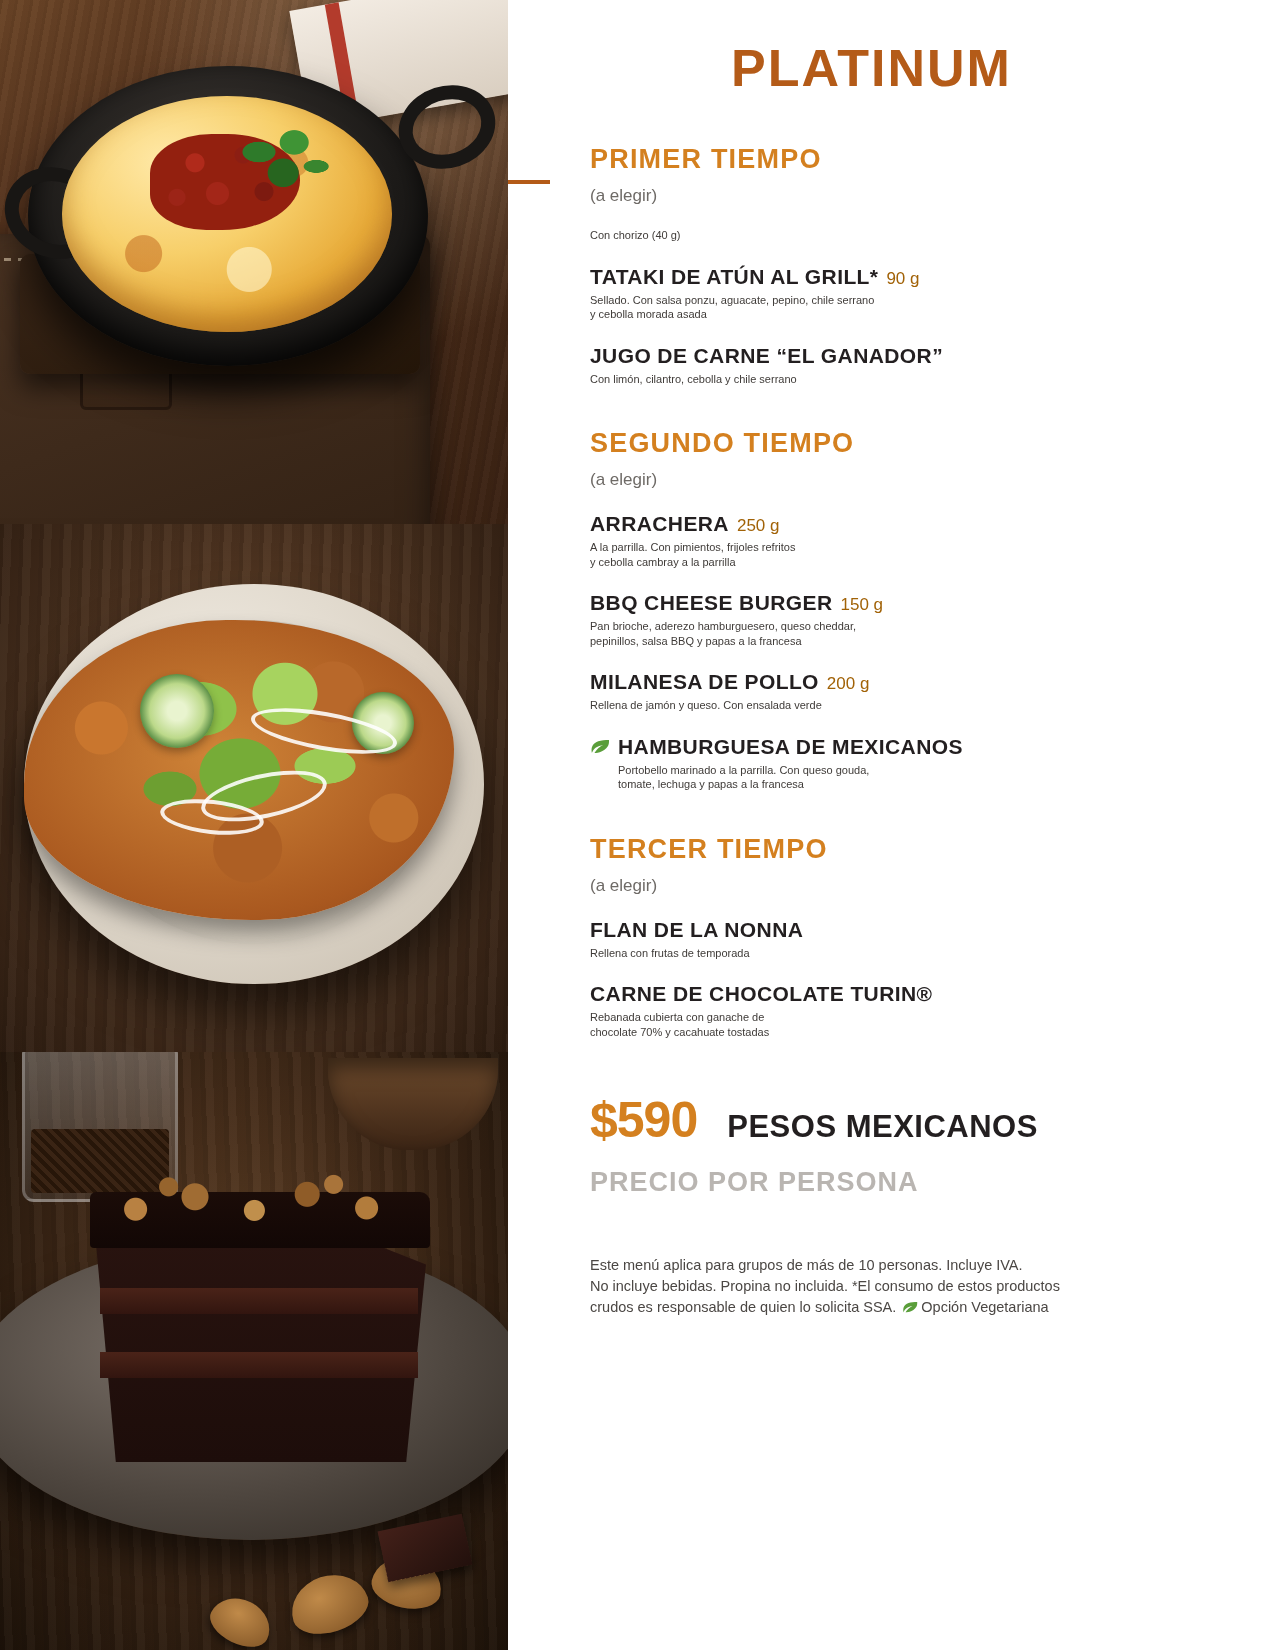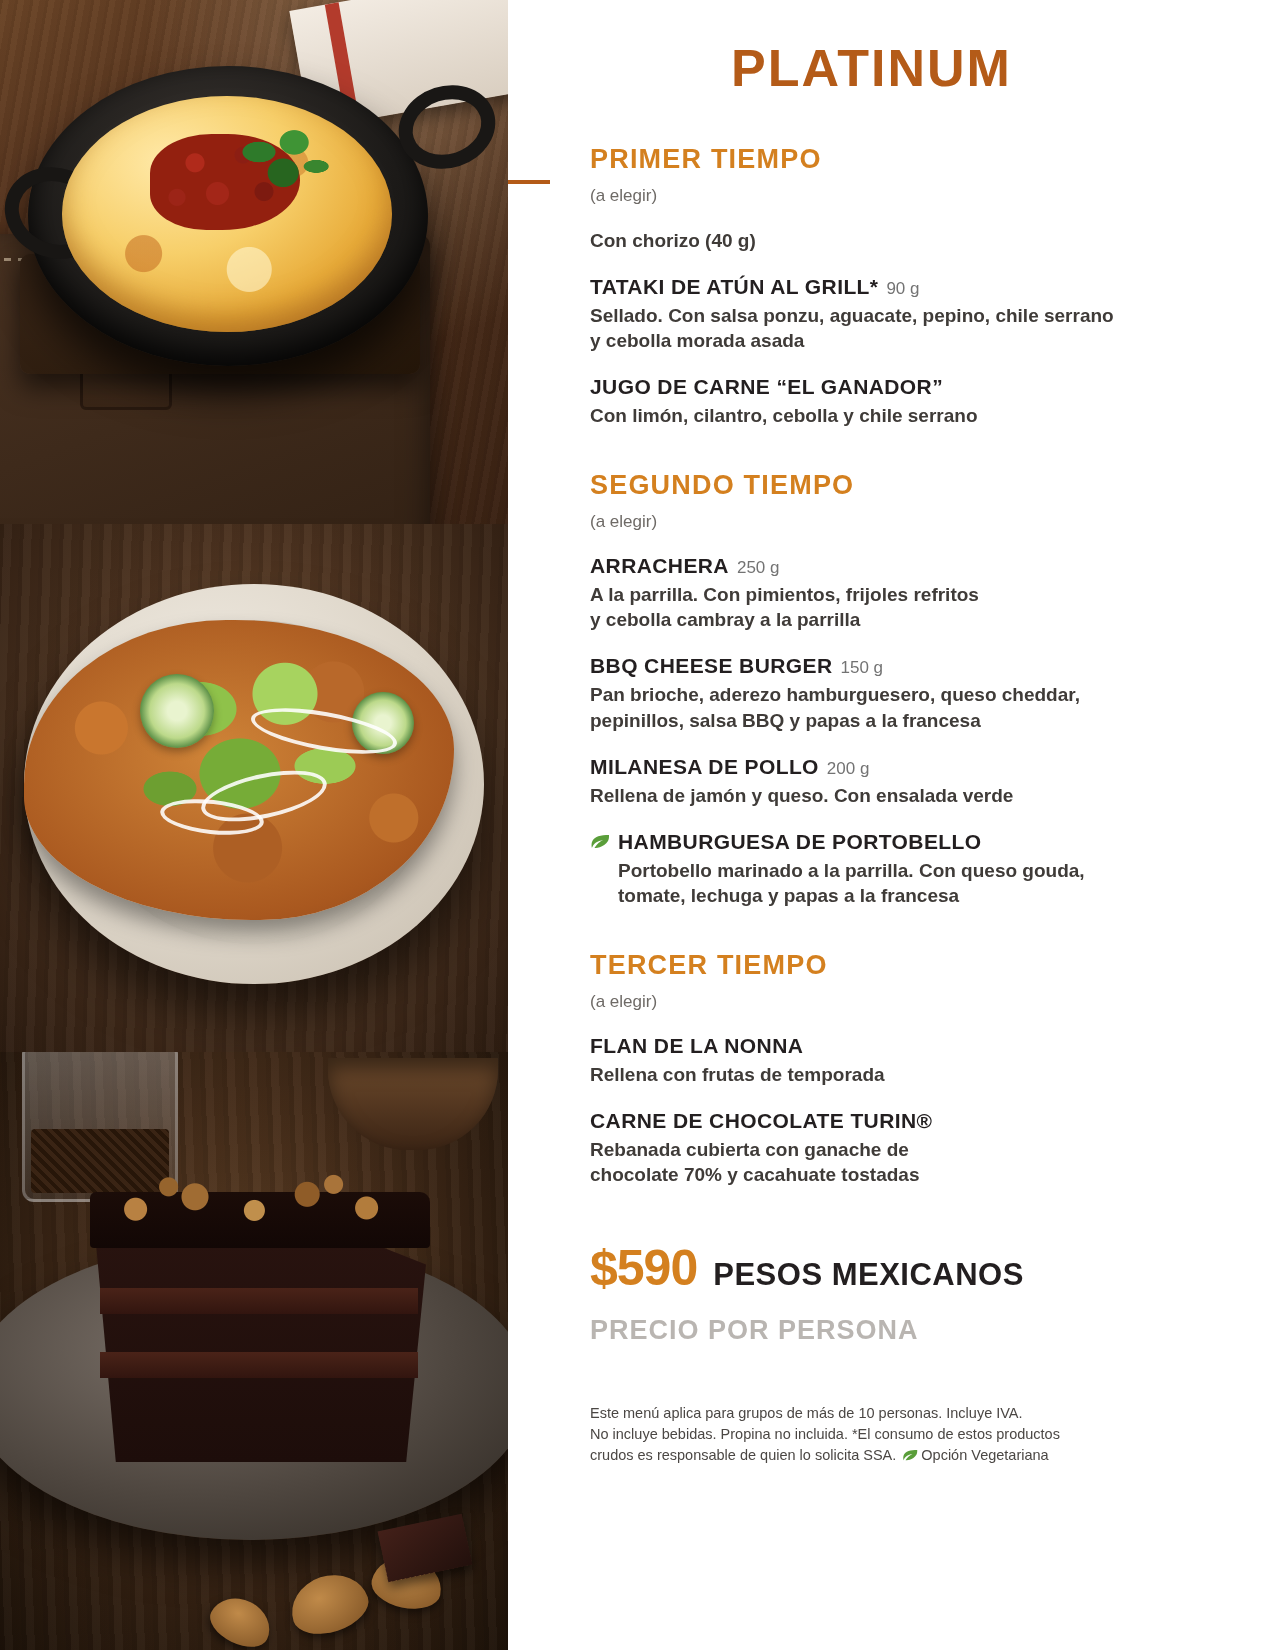--- a/index.html
+++ b/index.html
@@ -364,46 +364,46 @@
   .item-name {
     font-size: 21px;
     font-weight: 700;
     letter-spacing: .4px;
     color: #231f20;
     margin: 0;
   }
   .item-weight {
     font-size: 17px;
     font-weight: 400;
-    color: #737373;
+    color: #a16207;
   }
   .item-desc {
-    font-size: 19px;
+    font-size: 11px;
     line-height: 1.32;
     color: #3f3b38;
     margin: 4px 0 0 0;
     white-space: pre-line;
-    font-weight: 700;
+    font-weight: 400;
   }
   .veg {
     position: relative;
     padding-left: 28px;
   }
   .leaf-icon {
     position: absolute;
     left: 0;
     top: 4px;
     width: 20px;
     height: 16px;
   }
   .price-block {
     margin-top: 52px;
     display: flex;
     align-items: baseline;
-    gap: 16px;
+    gap: 30px;
   }
   .price {
     font-size: 50px;
     font-weight: 800;
     color: #d4801f;
     letter-spacing: -1px;
   }
   .price-cur {
     font-size: 31px;
     font-weight: 800;
@@ -549,21 +549,21 @@
           <p class="item-desc">Rellena de jamón y queso. Con ensalada verde</p>
         </div>
 
         <div class="item veg">
           <span class="leaf-icon">
             <svg viewBox="0 0 20 16" width="20" height="16" aria-hidden="true">
               <path d="M19 1C11 1 4 2 2 8c-1 3 0 6 0 6s1-4 5-6c3-1.6 6-2 6-2s-3 1.6-5 3.6C6 11.6 4.5 14 4.5 14S14 14 18 7c1.4-2.4 1-6 1-6z" fill="#5a9e3a"></path>
             </svg>
           </span>
           <div class="item-name-row">
-            <span class="item-name">HAMBURGUESA DE PORTOBELLO</span>
+            <span class="item-name">HAMBURGUESA DE MEXICANOS</span>
             <span class="item-weight"></span>
           </div>
           <p class="item-desc">Portobello marinado a la parrilla. Con queso gouda,
 tomate, lechuga y papas a la francesa</p>
         </div>
       </div>
 
       <div class="section">
         <h2 class="section-title">TERCER TIEMPO</h2>
         <p class="section-sub">(a elegir)</p>

